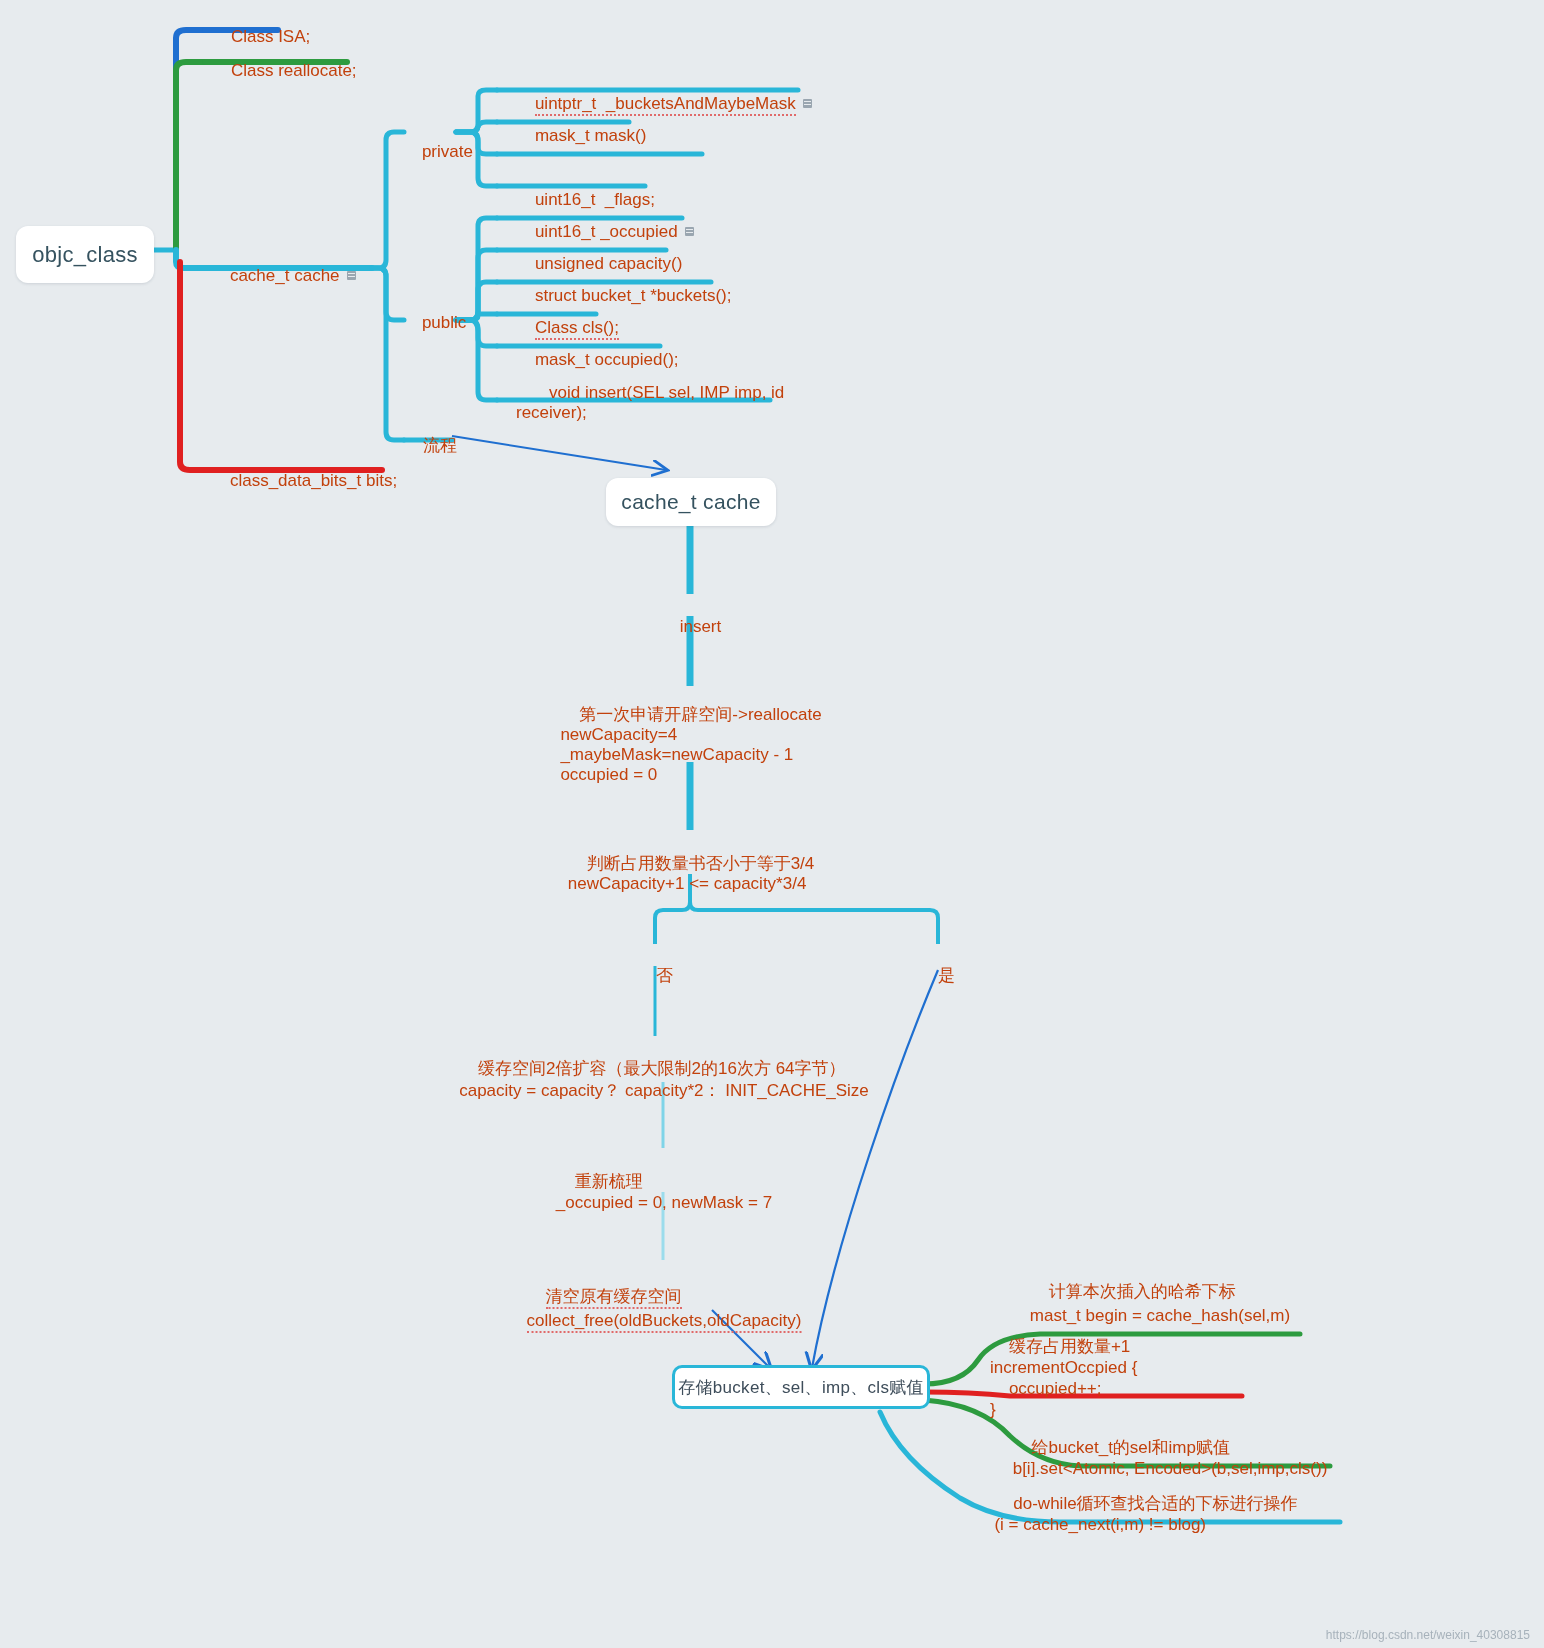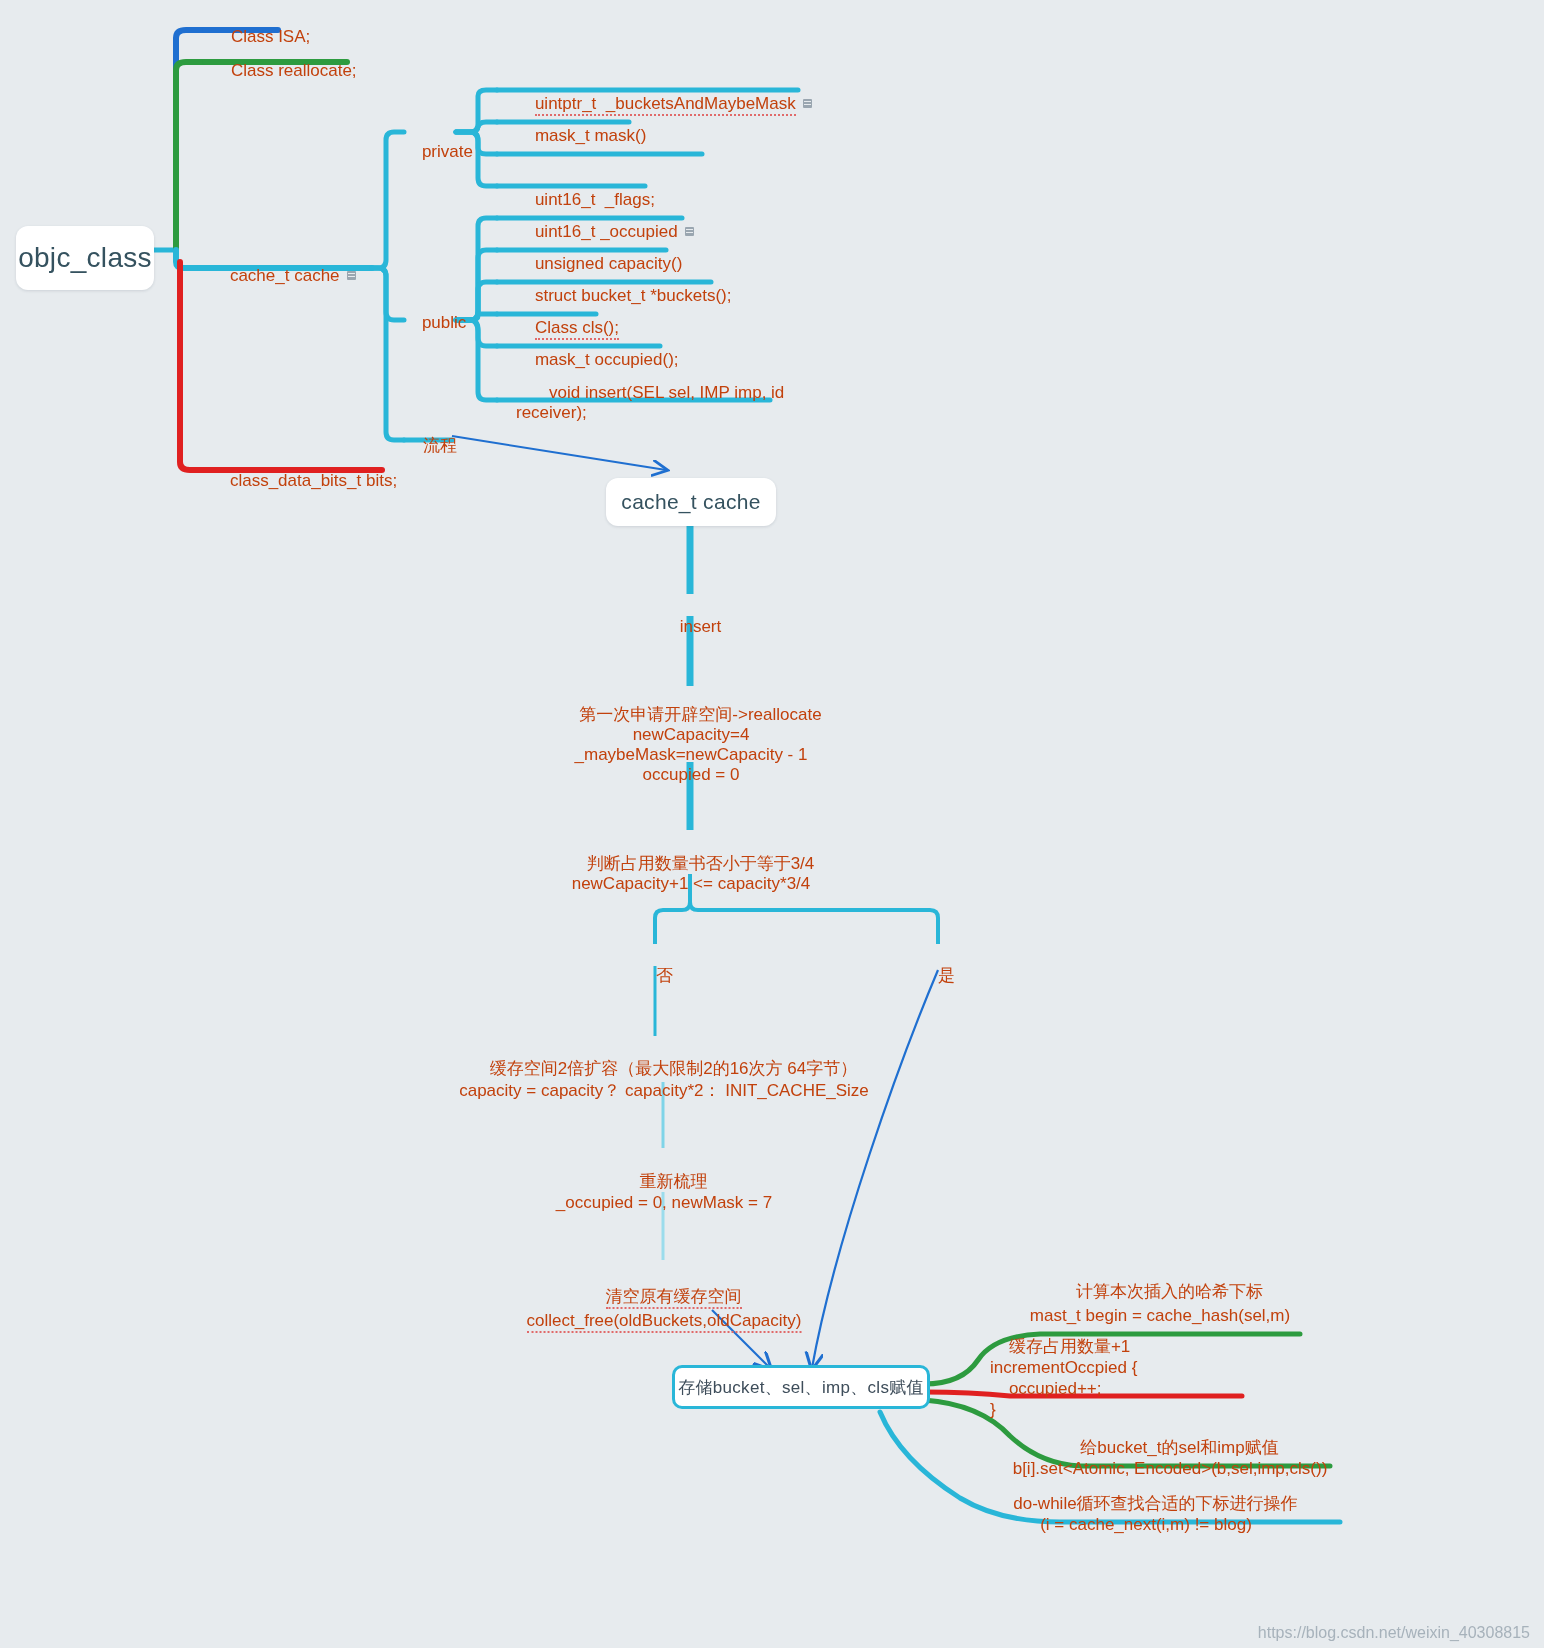--- a/index.html
+++ b/index.html
@@ -27,38 +27,37 @@
     pointer-events: none;
   }
   .lbl {
     position: absolute;
     color: #c2410c;
     font-size: 17px;
     line-height: 21px;
     white-space: pre;
   }
   .lbl.ctr {
-    text-align: center;
     transform: translateX(-50%);
   }
   .node-box {
     position: absolute;
     background: #ffffff;
     border-radius: 12px;
     box-shadow: 0 1px 3px rgba(40,60,80,0.14);
     display: flex;
     align-items: center;
     justify-content: center;
     color: #35525f;
     letter-spacing: 0.3px;
   }
   #root-node {
     left: 16px; top: 226px;
-    width: 138px; height: 64px;
-    font-size: 28px;
+    width: 138px; height: 57px;
+    font-size: 22px;
   }
   #cache-node {
     left: 606px; top: 478px;
     width: 170px; height: 48px;
     font-size: 21px;
   }
   #store-node {
     left: 672px; top: 1365px;
     width: 252px; height: 38px;
     border: 3px solid #29b6d8;
@@ -85,21 +84,21 @@
     box-shadow: 0 3px 0 #e7ebee;
   }
   .spell {
     border-bottom: 2px dotted #e06a6a;
     padding-bottom: 1px;
   }
   #watermark {
     position: absolute;
     right: 14px;
     bottom: 6px;
-    font-size: 16px;
+    font-size: 12px;
     color: #a7b2bb;
   }
 </style>
 </head>
 <body>
 
 <div id="canvas">
 
   <svg class="lines" viewBox="0 0 1544 1648">
 

